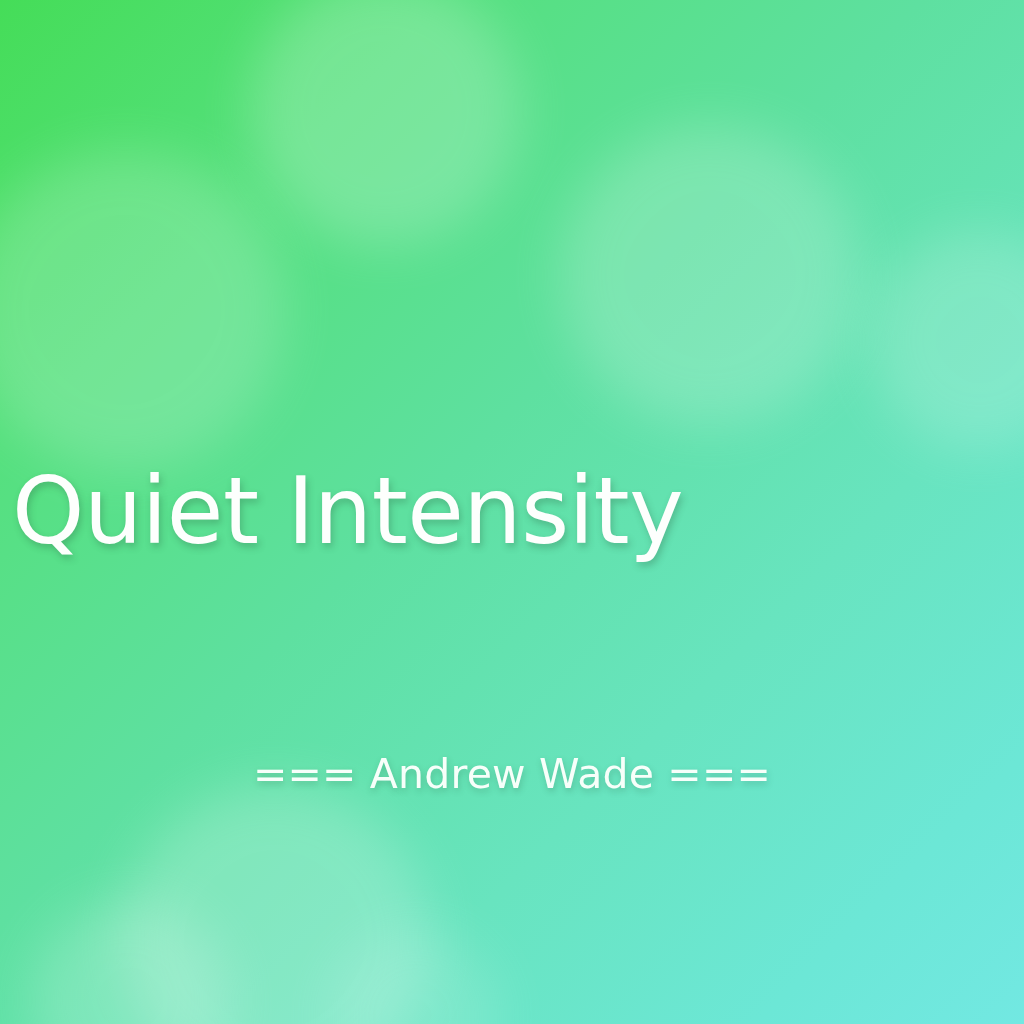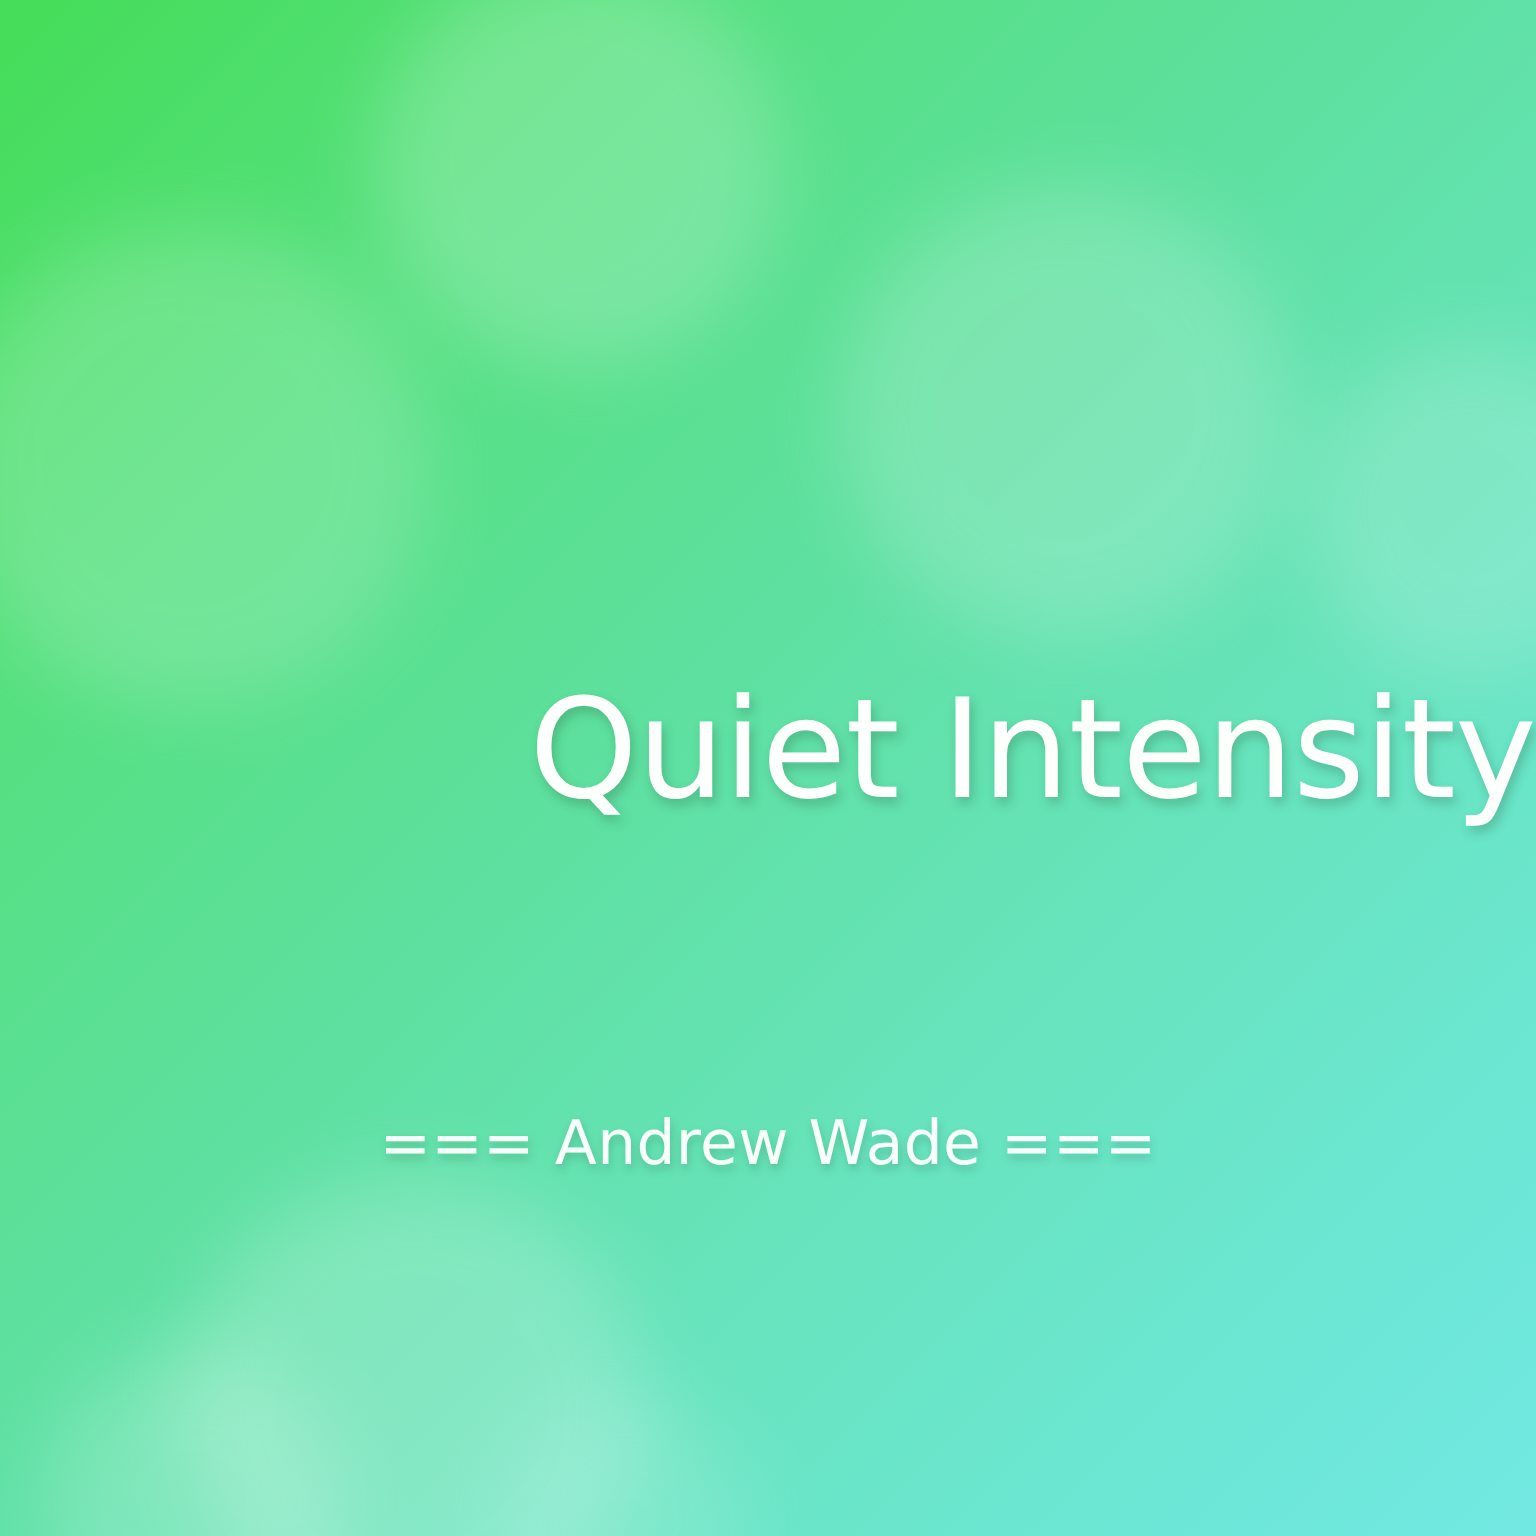--- a/index.html
+++ b/index.html
@@ -58,37 +58,37 @@
   .text-block {
     position: absolute;
     inset: 0;
     display: flex;
     flex-direction: column;
     align-items: center;
     justify-content: flex-start;
   }
 
   .album-title {
-    margin: 0;
+    margin: 12px;
     position: absolute;
     top: 452px;
     left: 0;
     right: 0;
-    text-align: right;
+    text-align: left;
     font-size: 92px;
     font-weight: 400;
     line-height: 1.05;
     letter-spacing: -0.5px;
     color: #fdfffd;
     text-shadow: 2px 4px 7px rgba(40, 90, 60, 0.30);
     white-space: nowrap;
   }
 
   .album-artist {
-    margin: 0;
+    margin: 12px;
     position: absolute;
     top: 740px;
     left: 0;
     right: 0;
     text-align: center;
     font-size: 41px;
     font-weight: 400;
     line-height: 1.1;
     letter-spacing: 0.2px;
     color: #f7fffa;

